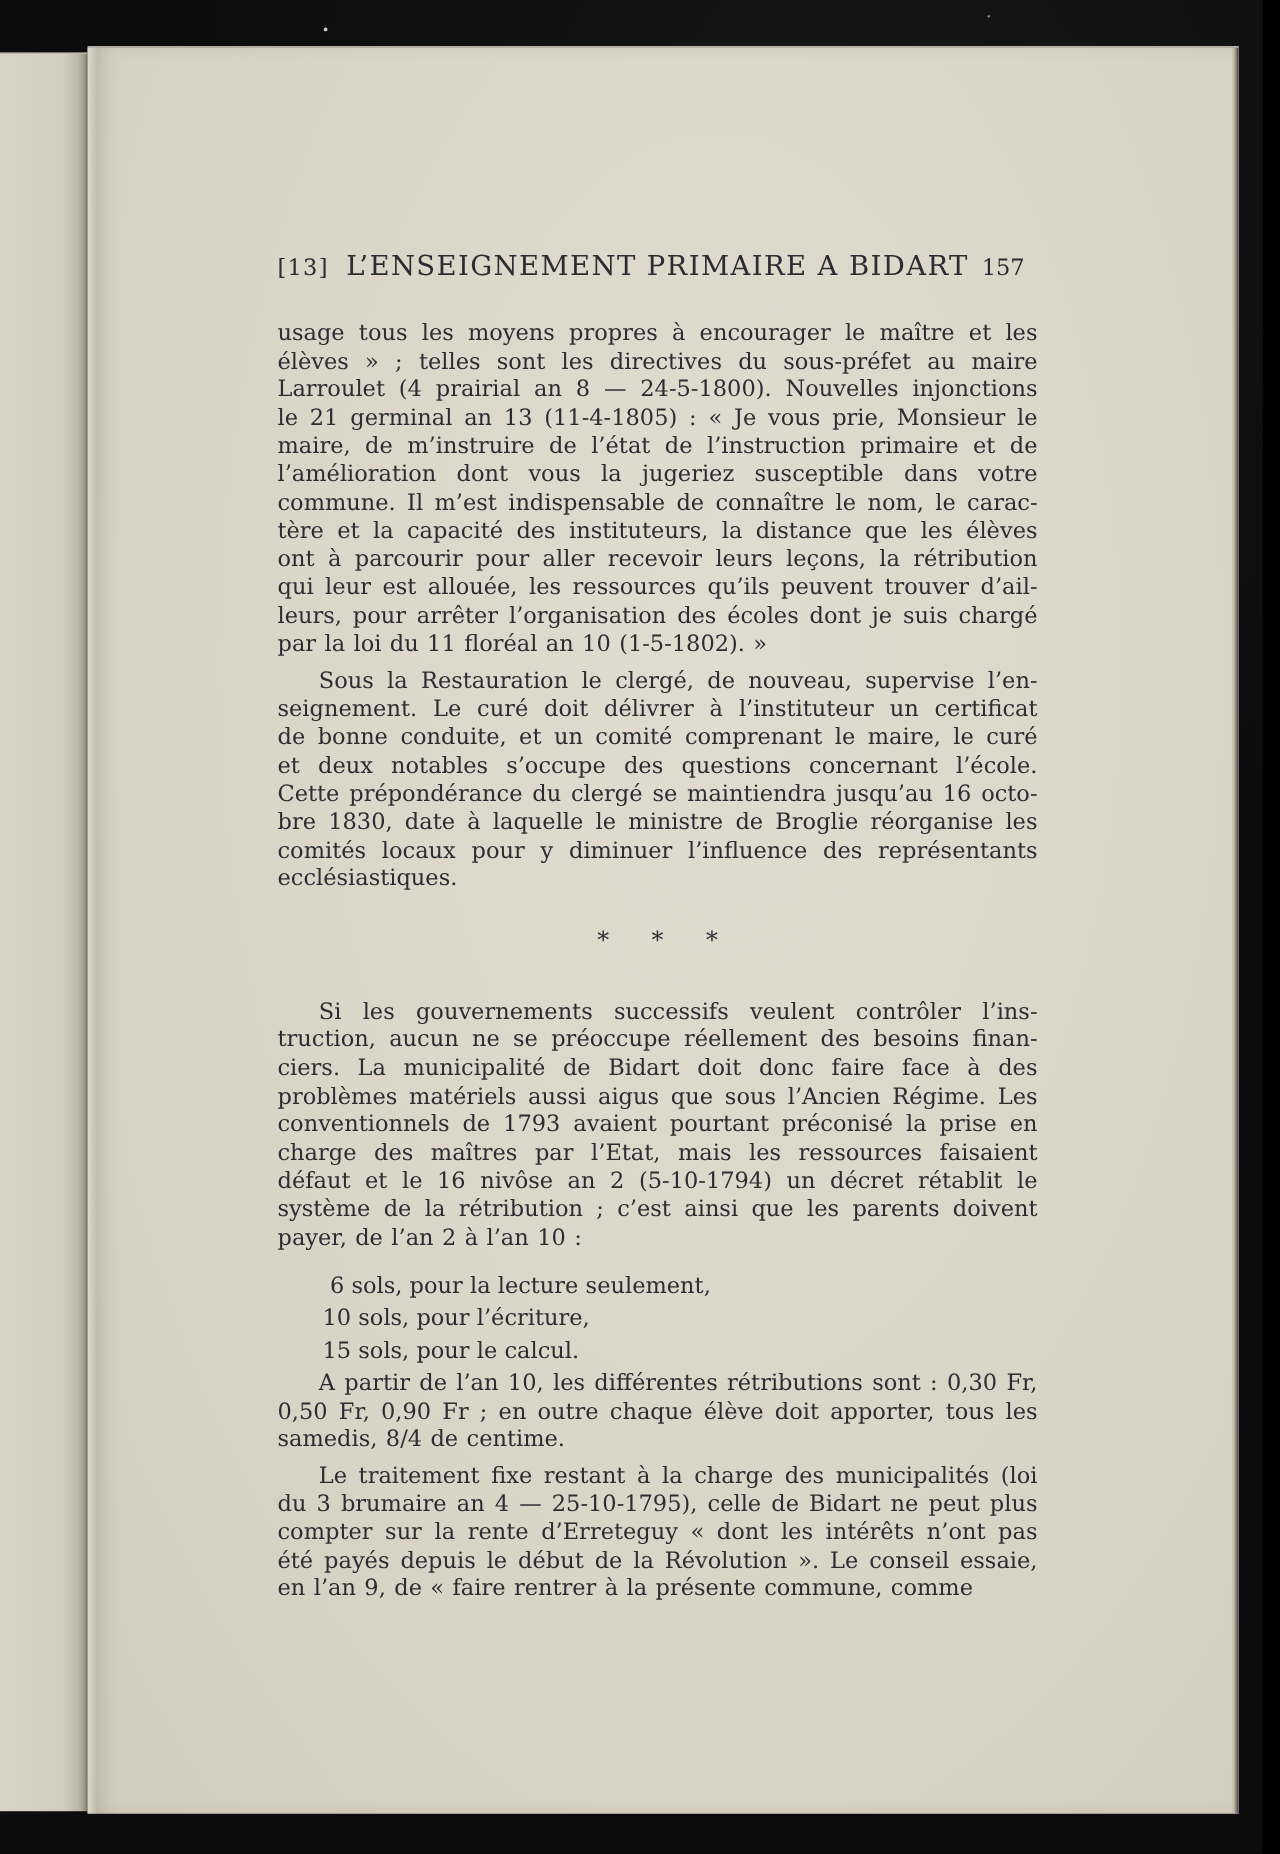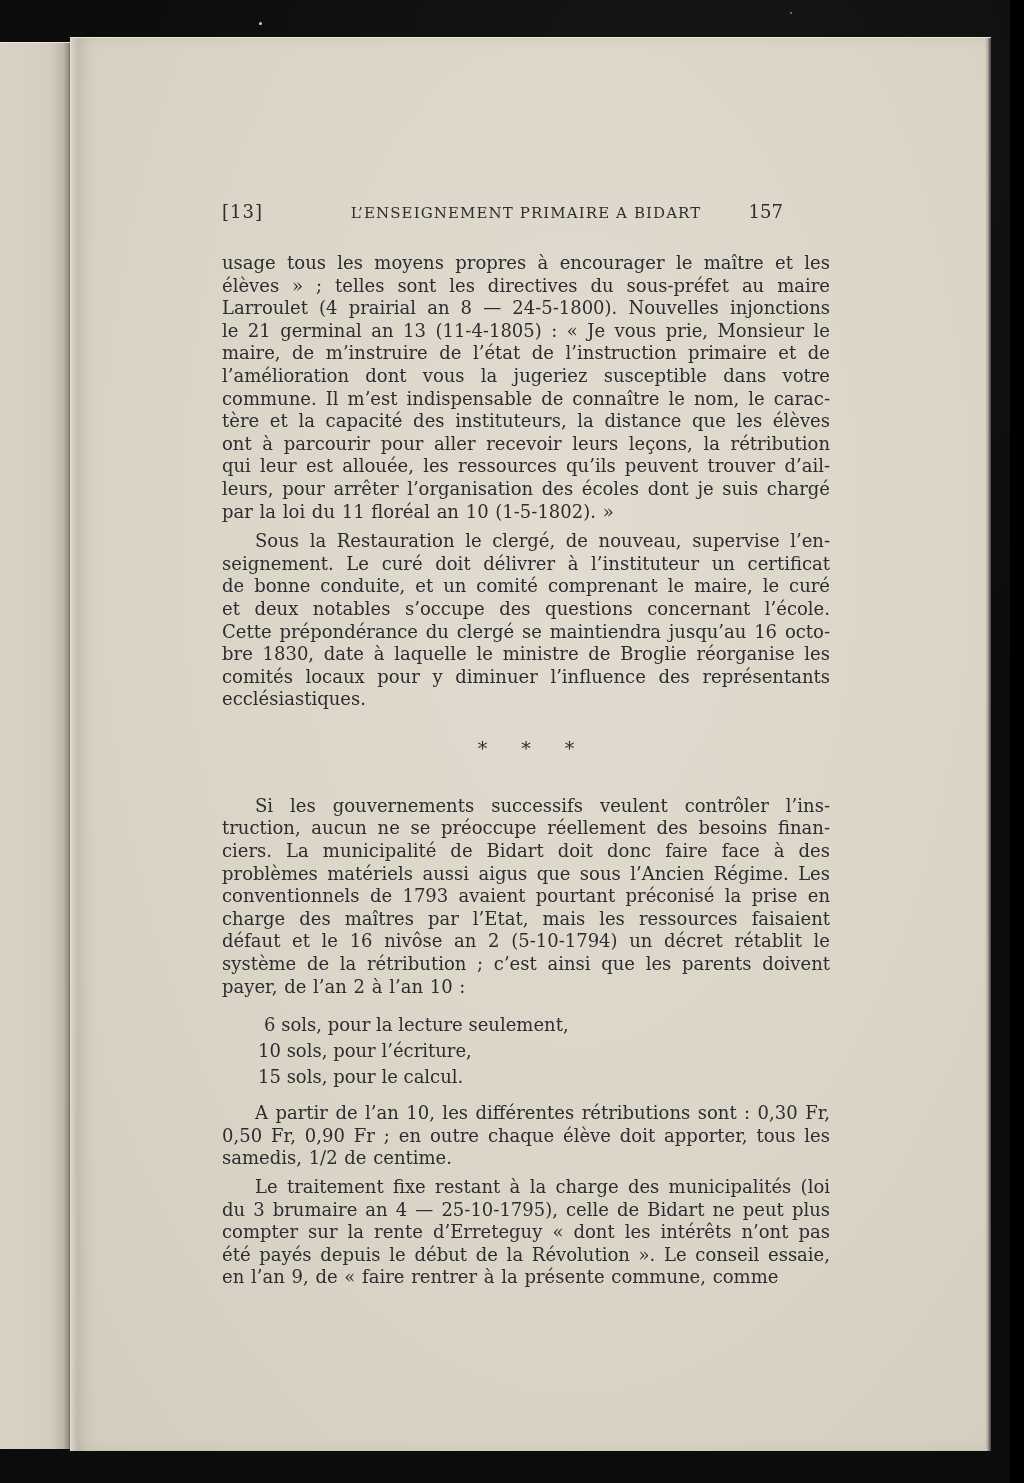--- a/index.html
+++ b/index.html
@@ -39,40 +39,40 @@
     background:linear-gradient(to right,rgba(0,0,0,0) 0%,#b3ad9e 45%,#6b6659 78%,#3c405a 100%);
   }
   .speck{position:absolute;border-radius:50%;background:#cfcfd2;}
 
   .content{margin:0 161px 0 152px;color:var(--ink);}
   .header{
     display:flex;align-items:baseline;margin-top:163px;
     font-size:18px;
   }
   .h-left{flex:1;text-align:left;letter-spacing:1px;}
-  .h-center{flex:0 1 auto;font-size:15px;letter-spacing:1.1px;}
+  .h-center{flex:0 1 auto;font-size:22px;letter-spacing:1.1px;}
   .h-right{flex:1;text-align:center;}
 
   .blocks{margin-top:30px;font-size:18px;}
   .line{
     line-height:22.6px;
     text-align:justify;text-align-last:justify;
     word-spacing:1px;
   }
   .line.last{text-align-last:left;}
   .para.indent .line:first-child{padding-left:33px;}
   .para + .para{margin-top:7px;}
   .separator{
     margin:26px 0 36px 0;text-align:center;
     letter-spacing:14px;padding-left:14px;line-height:22px;font-size:19px;
   }
   .list{margin-top:14px;padding-left:36px;}
   .list-line{line-height:26px;}
   .list-line:first-child{padding-left:6px;}
-  .list + .para{margin-top:12px;}
+  .list + .para{margin-top:2px;}
   .para + .para.traitement{margin-top:6px;}
 </style>
 </head>
 <body>
 
 <div class="stage">
   <div class="speck" style="left:259px;top:22px;width:3px;height:3px;"></div>
   <div class="speck" style="left:790px;top:12px;width:2px;height:2px;opacity:.6;"></div>
 
   <div class="page-under"></div>
@@ -124,21 +124,21 @@
             <div class="line last">payer, de l’an 2 à l’an 10 :</div>
           </div>
           <div class="list">
             <div class="list-line">6 sols, pour la lecture seulement,</div>
             <div class="list-line">10 sols, pour l’écriture,</div>
             <div class="list-line">15 sols, pour le calcul.</div>
           </div>
           <div class="para indent">
             <div class="line">A partir de l’an 10, les différentes rétributions sont : 0,30 Fr,</div>
             <div class="line">0,50 Fr, 0,90 Fr ; en outre chaque élève doit apporter, tous les</div>
-            <div class="line last">samedis, 1/2 de centime.</div>
+            <div class="line last">samedis, 8/4 de centime.</div>
           </div>
           <div class="para indent traitement">
             <div class="line">Le traitement fixe restant à la charge des municipalités (loi</div>
             <div class="line">du 3 brumaire an 4 — 25-10-1795), celle de Bidart ne peut plus</div>
             <div class="line">compter sur la rente d’Erreteguy « dont les intérêts n’ont pas</div>
             <div class="line">été payés depuis le début de la Révolution ». Le conseil essaie,</div>
             <div class="line last">en l’an 9, de « faire rentrer à la présente commune, comme</div>
           </div>
         </div>
 

